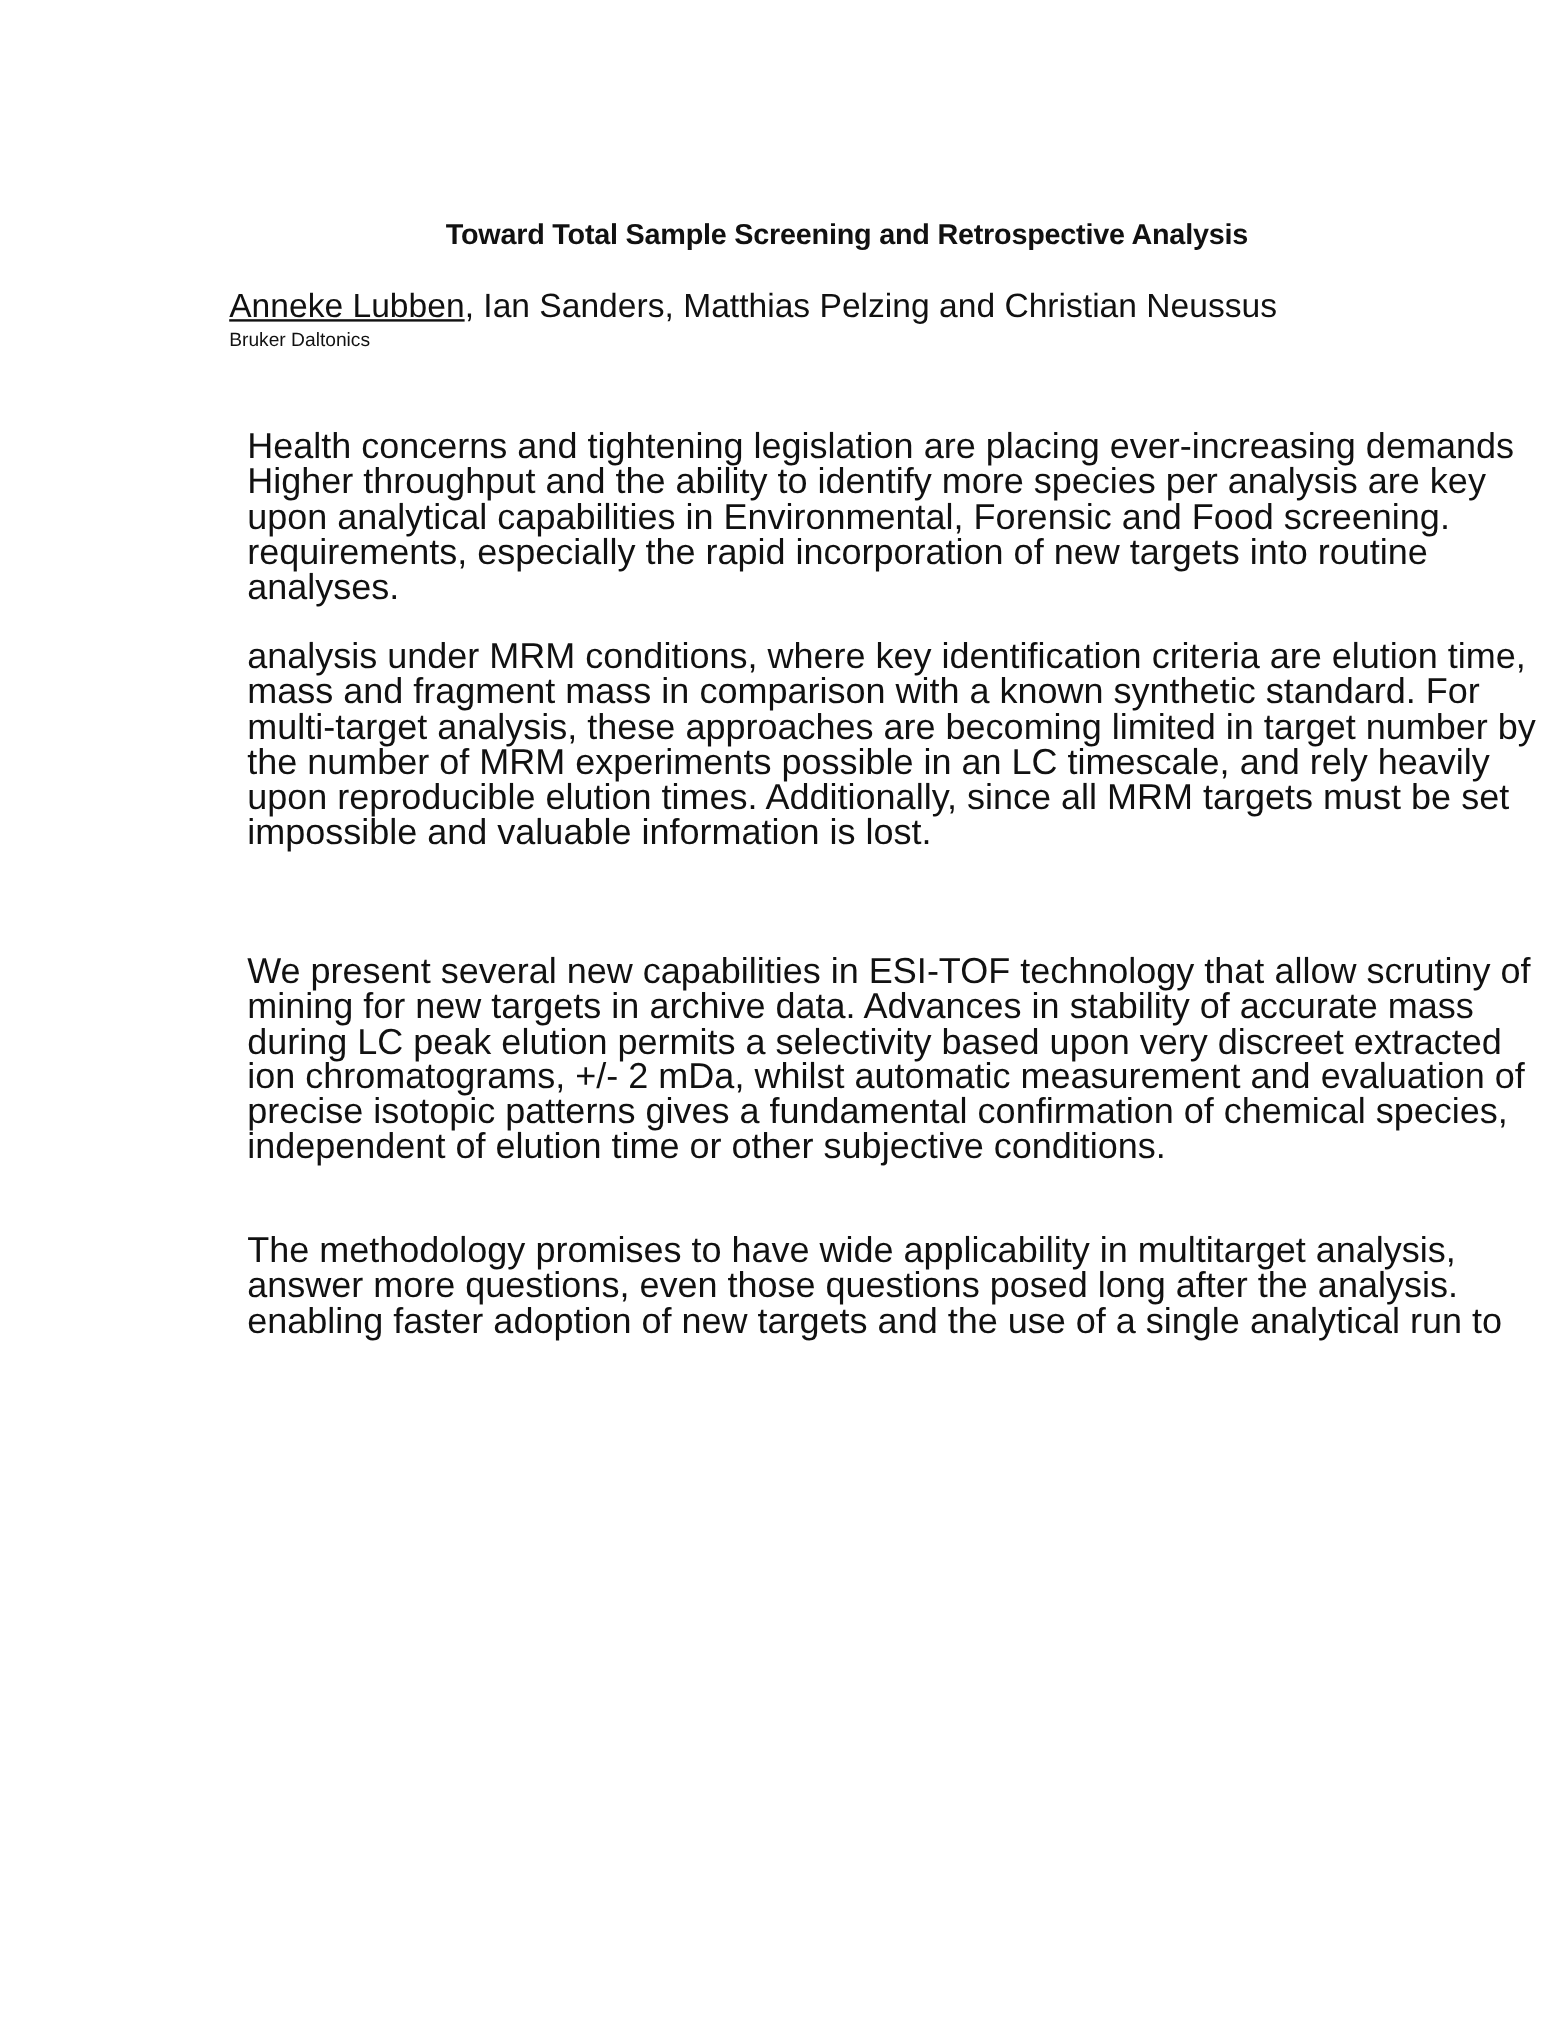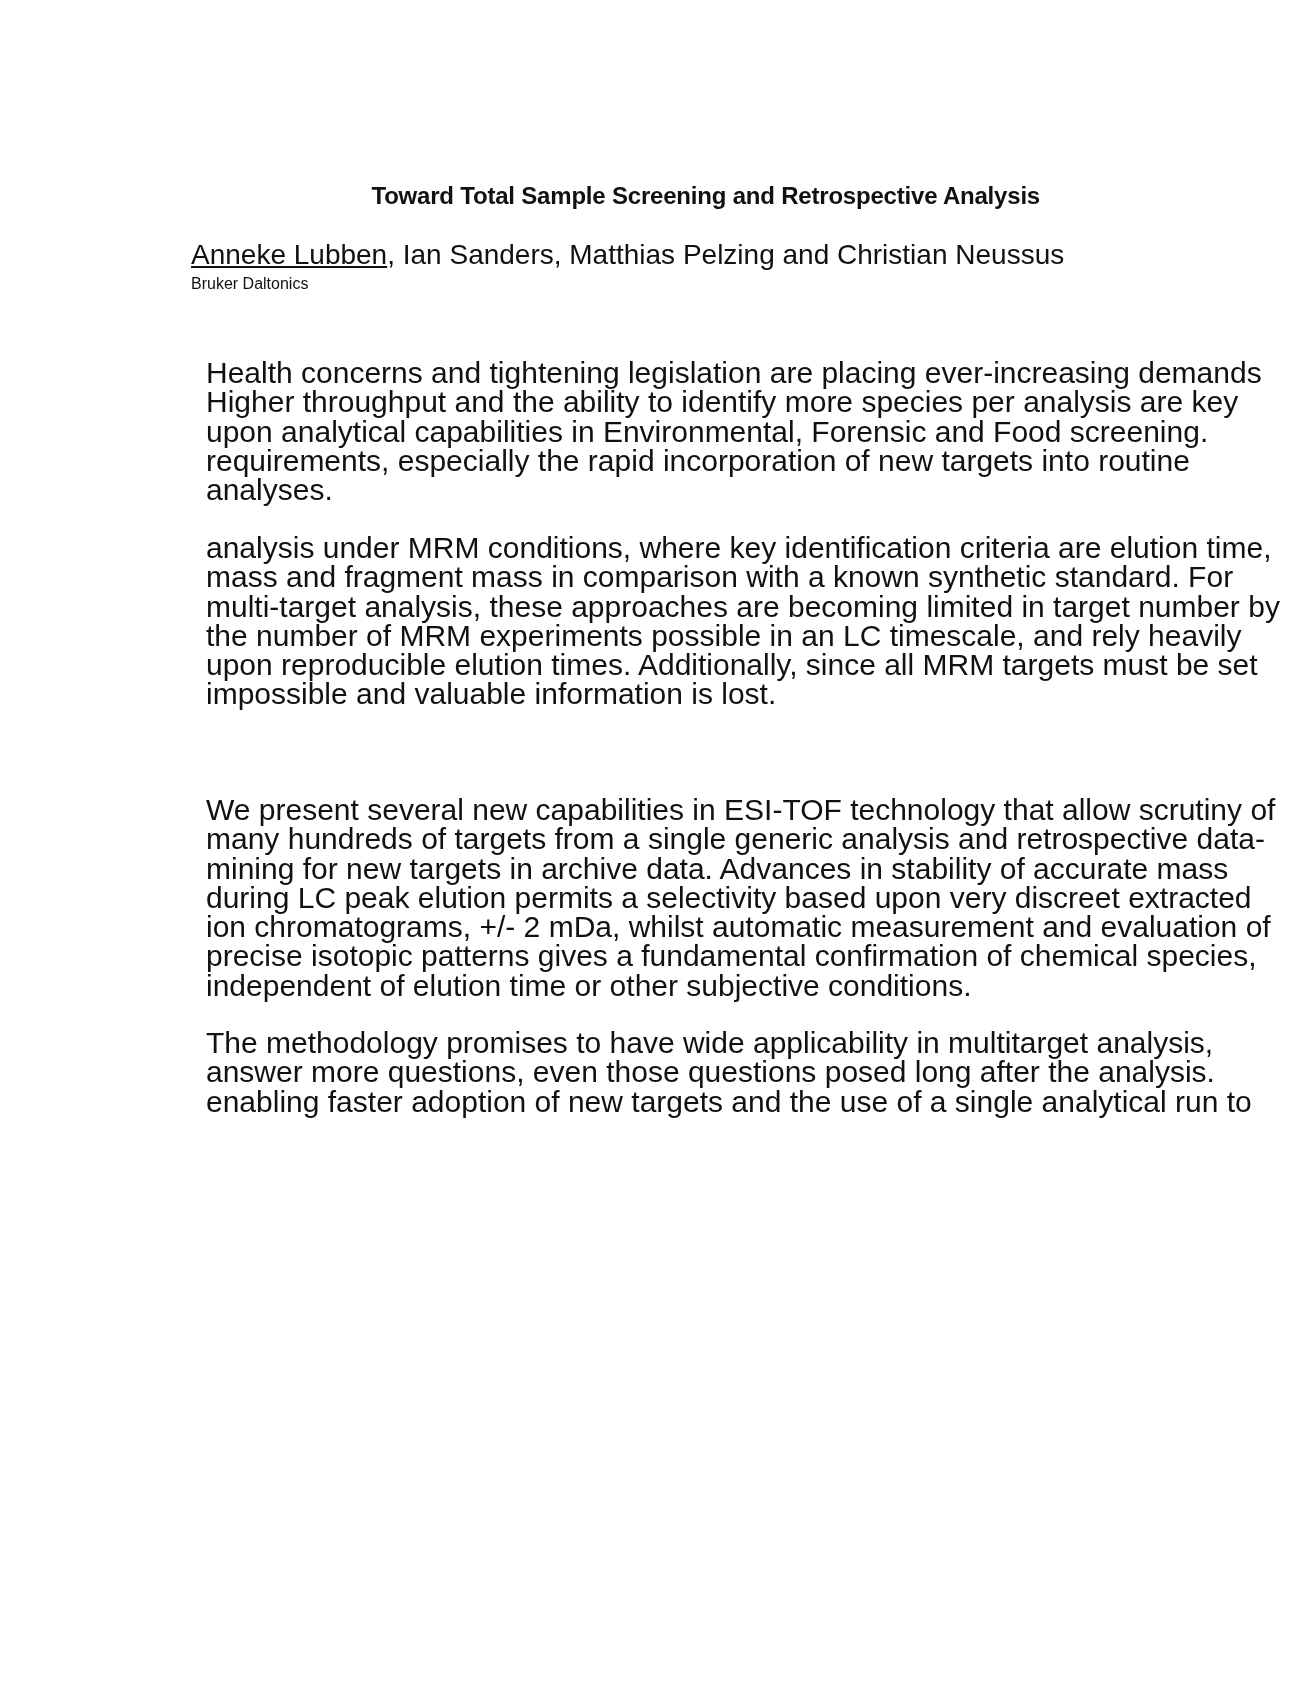--- a/index.html
+++ b/index.html
@@ -38,21 +38,20 @@
   <span class="line">analysis under MRM conditions, where key identification criteria are elution time,</span>
   <span class="line">mass and fragment mass in comparison with a known synthetic standard. For</span>
   <span class="line">multi-target analysis, these approaches are becoming limited in target number by</span>
   <span class="line">the number of MRM experiments possible in an LC timescale, and rely heavily</span>
   <span class="line">upon reproducible elution times. Additionally, since all MRM targets must be set</span>
   <span class="line last">impossible and valuable information is lost.</span>
 </div>
 
 <div class="para" id="p3">
   <span class="line">We present several new capabilities in ESI-TOF technology that allow scrutiny of</span>
-  <span class="line">many hundreds of targets from a single generic analysis and retrospective data-</span>
   <span class="line">mining for new targets in archive data. Advances in stability of accurate mass</span>
   <span class="line">during LC peak elution permits a selectivity based upon very discreet extracted</span>
   <span class="line">ion chromatograms, +/- 2 mDa, whilst automatic measurement and evaluation of</span>
   <span class="line">precise isotopic patterns gives a fundamental confirmation of chemical species,</span>
   <span class="line last">independent of elution time or other subjective conditions.</span>
 </div>
 
 <div class="para" id="p4">
   <span class="line">The methodology promises to have wide applicability in multitarget analysis,</span>
   <span class="line last">answer more questions, even those questions posed long after the analysis.</span>

